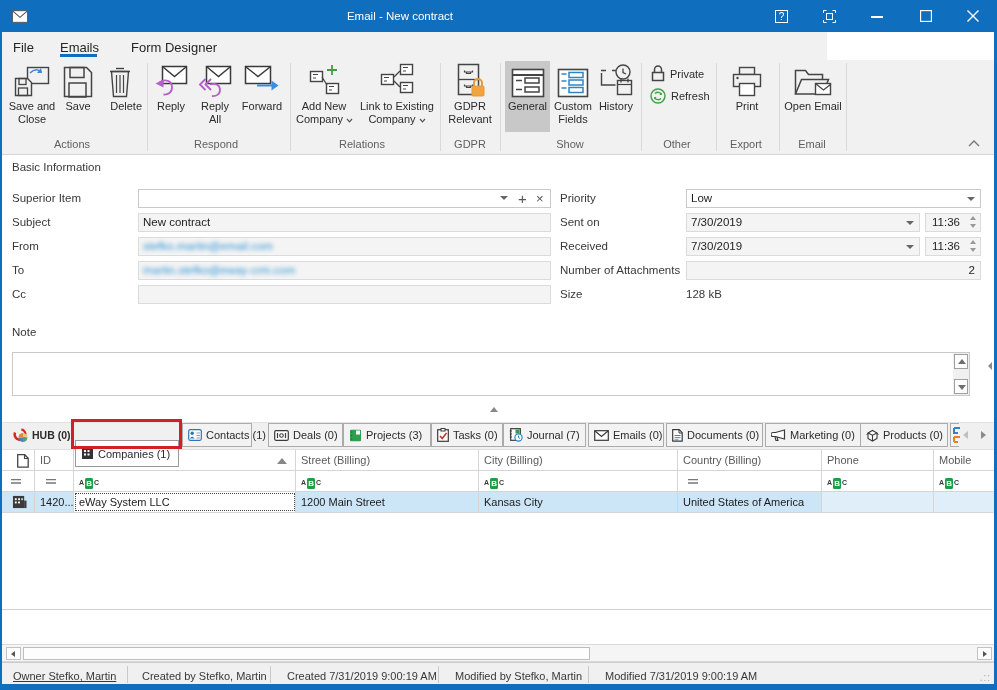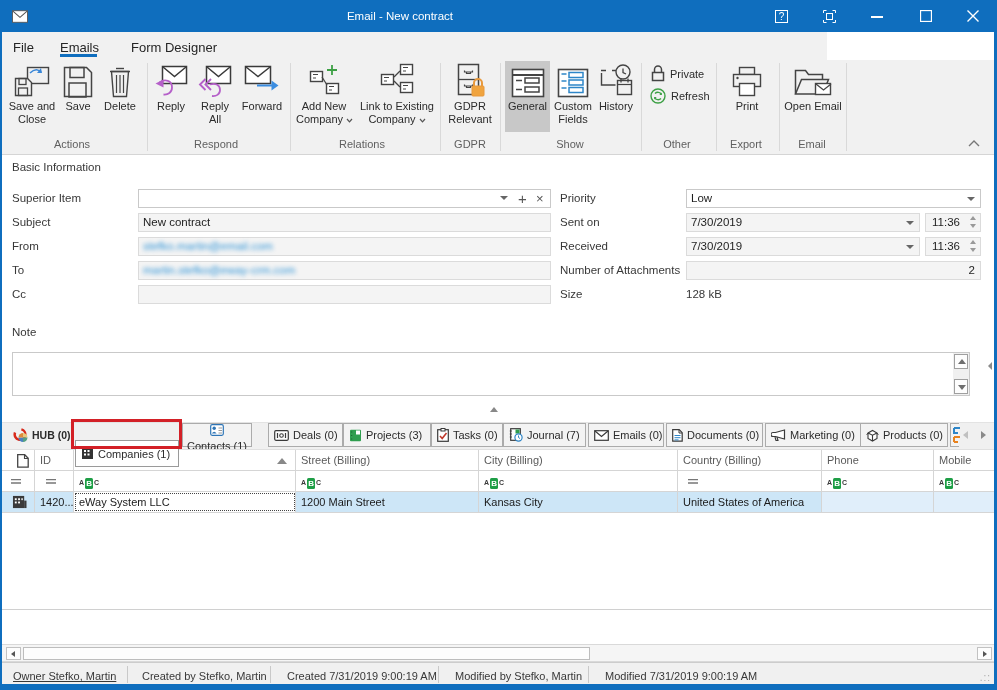--- a/index.html
+++ b/index.html
@@ -111,21 +111,21 @@
     <div class="ric">
           <svg width="30" height="32" viewBox="0 0 30 32">
       <path d="M1.5 1.5 h22 l5 5 v24 h-27 z" fill="#f1f1f1" stroke="#444" stroke-width="1.5"></path>
       <rect x="7" y="1.5" width="14" height="10" fill="none" stroke="#444" stroke-width="1.5"></rect>
       <rect x="6" y="17" width="17" height="14" fill="none" stroke="#444" stroke-width="1.5"></rect>
     </svg>
         </div>
     <div class="rlb">Save</div>
   </div>
 
-  <div class="rbtn" style="left:98px; width:44px;">
+  <div class="rbtn" style="left:98px; width:44px;text-align:right;">
     <div class="ric">
           <svg width="22" height="32" viewBox="0 0 22 32">
       <path d="M2.5 5.5 h17 l-2 25 h-13 z" fill="none" stroke="#444" stroke-width="1.4"></path>
       <path d="M1 5.5 h20" stroke="#444" stroke-width="1.4"></path>
       <path d="M7 2.5 h8" stroke="#444" stroke-width="1.4"></path>
       <path d="M7.5 9 v18 M11 9 v18 M14.5 9 v18" stroke="#444" stroke-width="1.2"></path>
     </svg>
         </div>
     <div class="rlb">Delete</div>
   </div>
@@ -379,21 +379,21 @@
     <svg width="13" height="13" viewBox="0 0 13 13">
       <rect x="1" y="1" width="11" height="11" fill="#333"></rect>
       <rect x="3" y="3" width="2" height="2" fill="#fff"></rect>
           <rect x="6.5" y="3" width="2" height="2" fill="#fff"></rect>
       <rect x="3" y="6.5" width="2" height="2" fill="#fff"></rect>
           <rect x="6.5" y="6.5" width="2" height="2" fill="#fff"></rect>
       <rect x="9.5" y="5" width="2.5" height="7" fill="#333"></rect>
     </svg>
     <span>Companies (1)</span>
   </div>
-  <div class="tab" style="left:182px; width:70px;flex-direction:column;">
+  <div class="tab" style="left:182px; width:70px;">
     <svg width="14" height="12" viewBox="0 0 14 12">
       <rect x="0.7" y="0.7" width="12.6" height="10.6" rx="1.5" fill="#fff" stroke="#2e75b6" stroke-width="1.2"></rect>
       <circle cx="4.2" cy="4.2" r="1.7" fill="#2e75b6"></circle>
       <path d="M1.8 9.5 q2.4 -3.4 4.8 0" fill="#2e75b6"></path>
       <path d="M8.5 4 h3.5 M8.5 6.5 h3.5 M8.5 9 h3.5" stroke="#999" stroke-width="1"></path>
     </svg>
     <span>Contacts (1)</span>
   </div>
   <div class="tab" style="left:268px; width:75px;">
     <svg width="15" height="11" viewBox="0 0 15 11">

